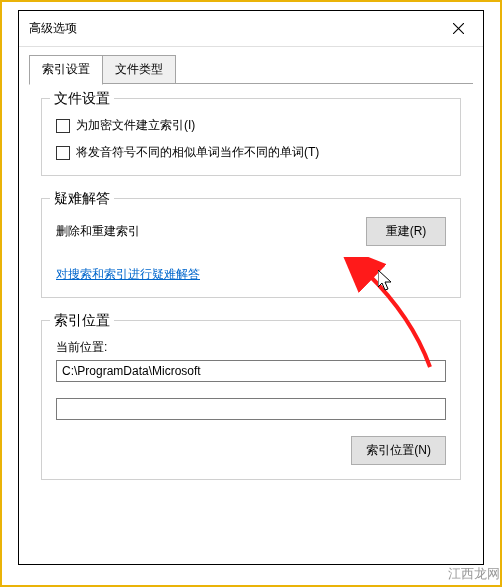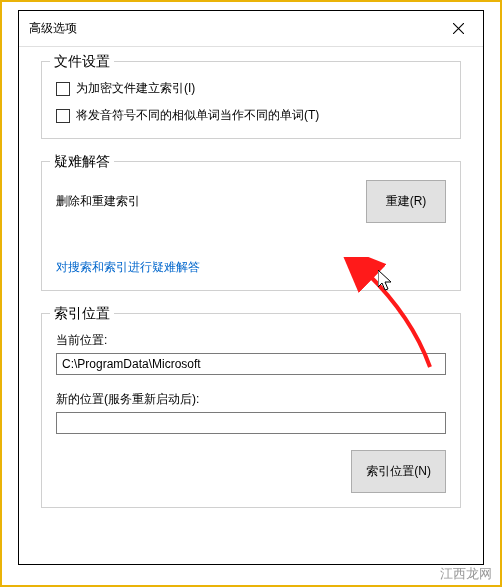--- a/index.html
+++ b/index.html
@@ -22,52 +22,56 @@
     .content { padding: 14px 22px; flex: 1; overflow: hidden; }
     
     .group { position: relative; border: 1px solid #d0d0d0; padding: 18px 14px 14px 14px; margin-bottom: 22px; }
     .group-title { position: absolute; top: -9px; left: 8px; background: #fff; padding: 0 4px; font-size: 14px; }
     
     .checkbox-row { display: flex; align-items: center; margin-bottom: 10px; }
     .checkbox-row:last-child { margin-bottom: 0; }
     .checkbox { width: 14px; height: 14px; border: 1px solid #333; margin-right: 6px; flex-shrink: 0; }
     
     .row-flex { display: flex; align-items: center; justify-content: space-between; margin-bottom: 16px; }
-    .btn { min-width: 80px; padding: 12px 14px; border: 1px solid #adadad; background: #e1e1e1; cursor: pointer; text-align: center; }
+    .btn { min-width: 80px; padding: 5px 14px; border: 1px solid #adadad; background: #e1e1e1; cursor: pointer; text-align: center; }
     
-    .link { color: #0066cc; cursor: pointer; display: inline-block; margin-top: 20px; }
+    .link { color: #0066cc; text-decoration: underline; cursor: pointer; display: inline-block; margin-top: 4px; }
     
     .field-label { display: block; margin-bottom: 4px; }
     .textfield { width: 100%; border: 1px solid #7a7a7a; padding: 3px 5px; height: 22px; background: #fff; }
     .field-block { margin-bottom: 16px; }
     
     .bottom-btn-row { display: flex; justify-content: flex-end; margin-top: 4px; }
     
     .pointer-arrow { position: absolute; pointer-events: none; z-index: 50; }
     .pointer-arrow svg { display: block; }
     
     .cursor { position: absolute; z-index: 60; pointer-events: none; }
     
-    .watermark { position: absolute; bottom: 2px; right: 8px; color: #999; font-size: 13px; z-index: 100; }
+    .watermark { position: absolute; bottom: 2px; right: 0; color: #999; font-size: 13px; z-index: 100; }
   </style>
 </head>
 <body>
 
 <div class="outer-frame">
   <div class="dialog">
 
     <div class="titlebar">
       <span>高级选项</span>
       <div class="close-btn">
         <svg viewBox="0 0 10 10">
             <path d="M0 0 L10 10 M10 0 L0 10" stroke="#000" stroke-width="1" fill="none"></path>
           </svg>
       </div>
     </div>
 
+    <div class="tab-strip">
+      <div class="tab active">索引设置</div>
+      <div class="tab inactive">文件类型</div>
+    </div>
 
     <div class="content">
 
       <div class="group">
         <span class="group-title">文件设置</span>
         <div class="checkbox-row">
           <div class="checkbox"></div>
           <span>为加密文件建立索引(I)</span>
         </div>
         <div class="checkbox-row">
@@ -87,21 +91,20 @@
 
       <div class="group" style="margin-bottom:0;">
         <span class="group-title">索引位置</span>
 
         <div class="field-block">
           <span class="field-label">当前位置:</span>
           <input class="textfield" readonly="" value="C:\ProgramData\Microsoft" style="">
         </div>
 
         <div class="field-block">
-          <span class="field-label">新的位置(服务重新启动后):</span>
           <input class="textfield" readonly="" value="" style="">
         </div>
 
         <div class="bottom-btn-row">
           <button class="btn">索引位置(N)</button>
         </div>
       </div>
 
     </div>
   </div>

